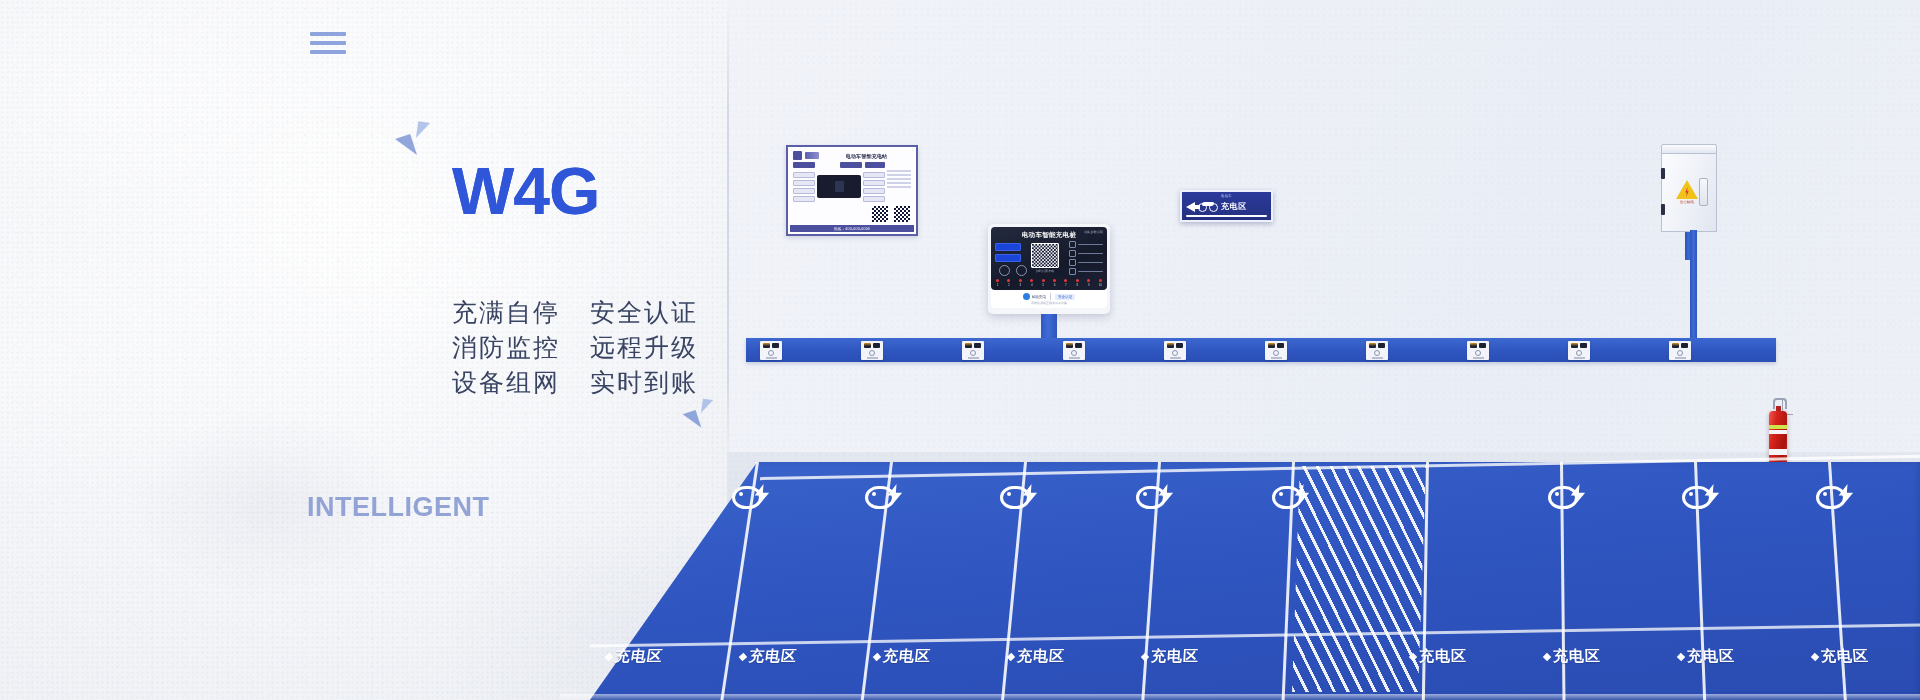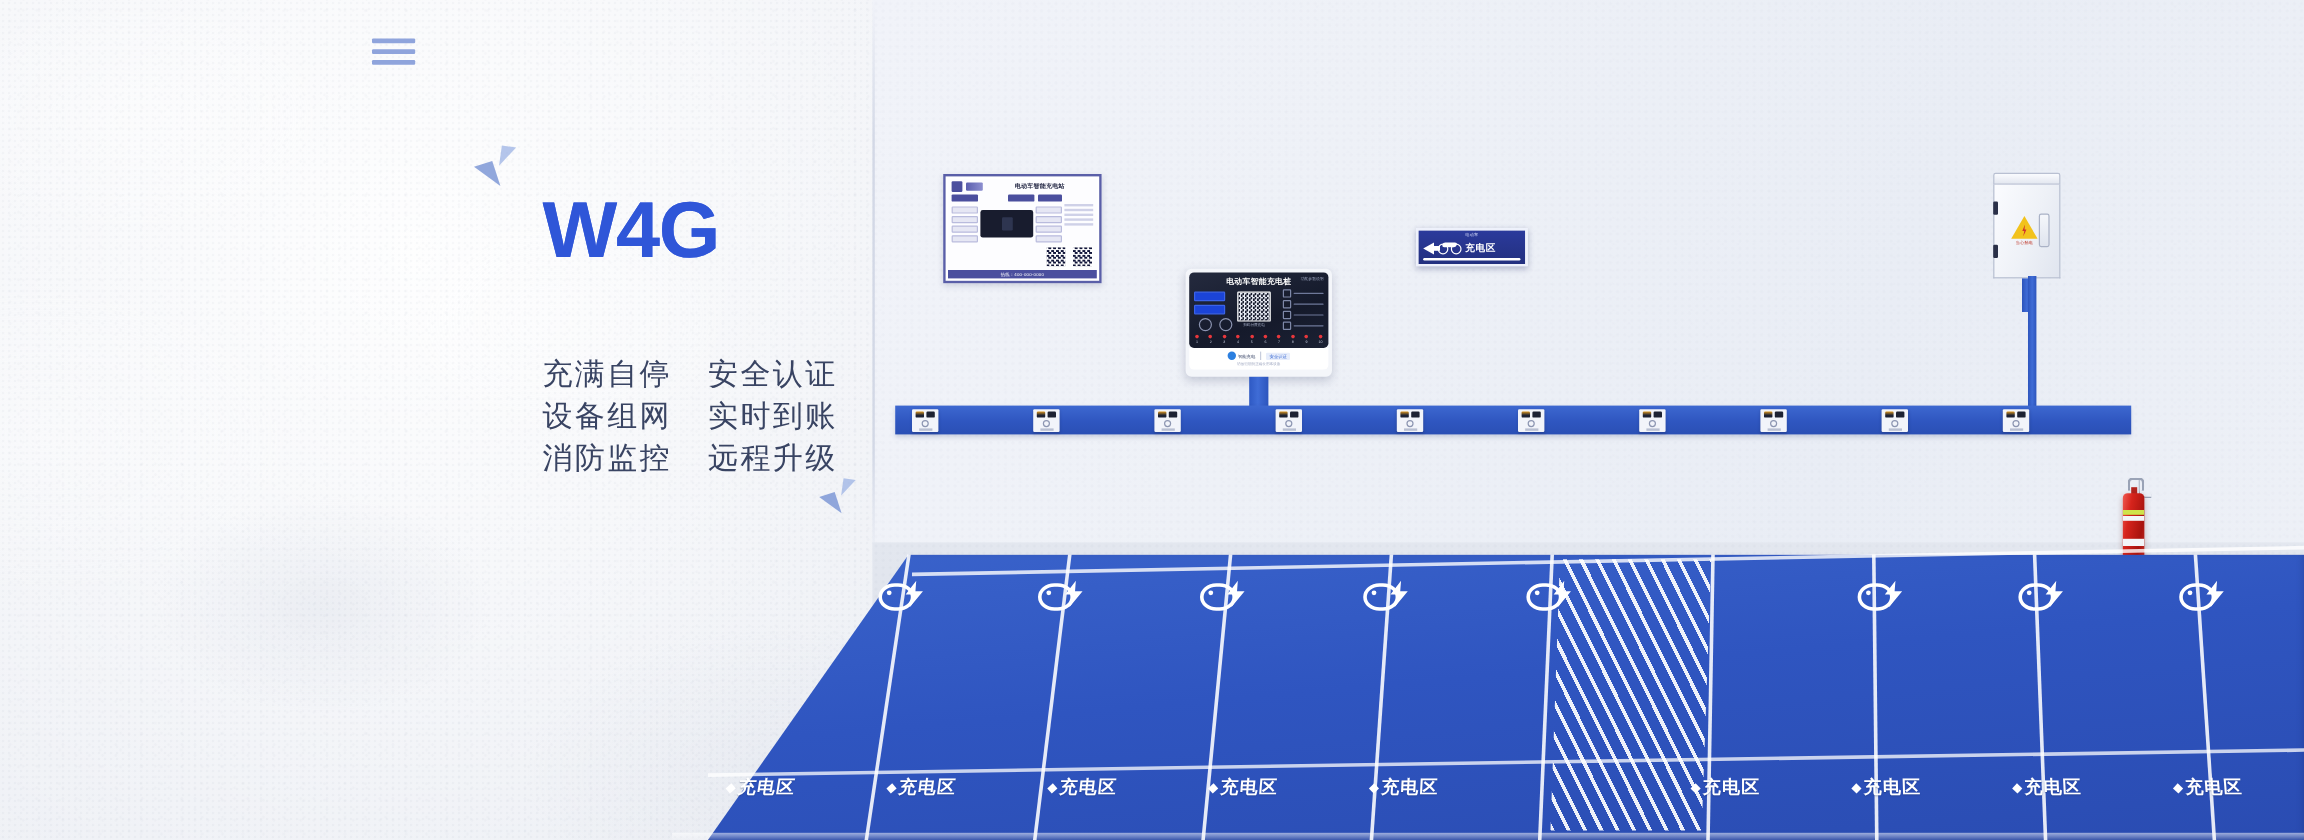--- a/index.html
+++ b/index.html
@@ -294,30 +294,31 @@
   <div class="title-block">
     <div class="w4g">W4G</div>
   </div>
 
   <div class="features">
     <div class="feat-row">
       <span>充满自停</span>
       <span>安全认证</span>
     </div>
     <div class="feat-row">
+      <span>消防监控</span>
+      <span>远程升级</span>
+    </div>
+    <div class="feat-row">
       <span>设备组网</span>
       <span>实时到账</span>
     </div>
-    <div class="feat-row">
-      <span>消防监控</span>
-      <span>远程升级</span>
-    </div>
   </div>
 
   <div class="sub-en">
+    <div>INTELLIGENT</div>
   </div>
 
   <div class="poster">
     <div class="poster-inner">
       <div class="poster-head">
         <span class="poster-logo"></span>
         <span class="poster-logo2"></span>
         <span class="poster-title">电动车智能充电站</span>
       </div>
       <div class="poster-tags">

